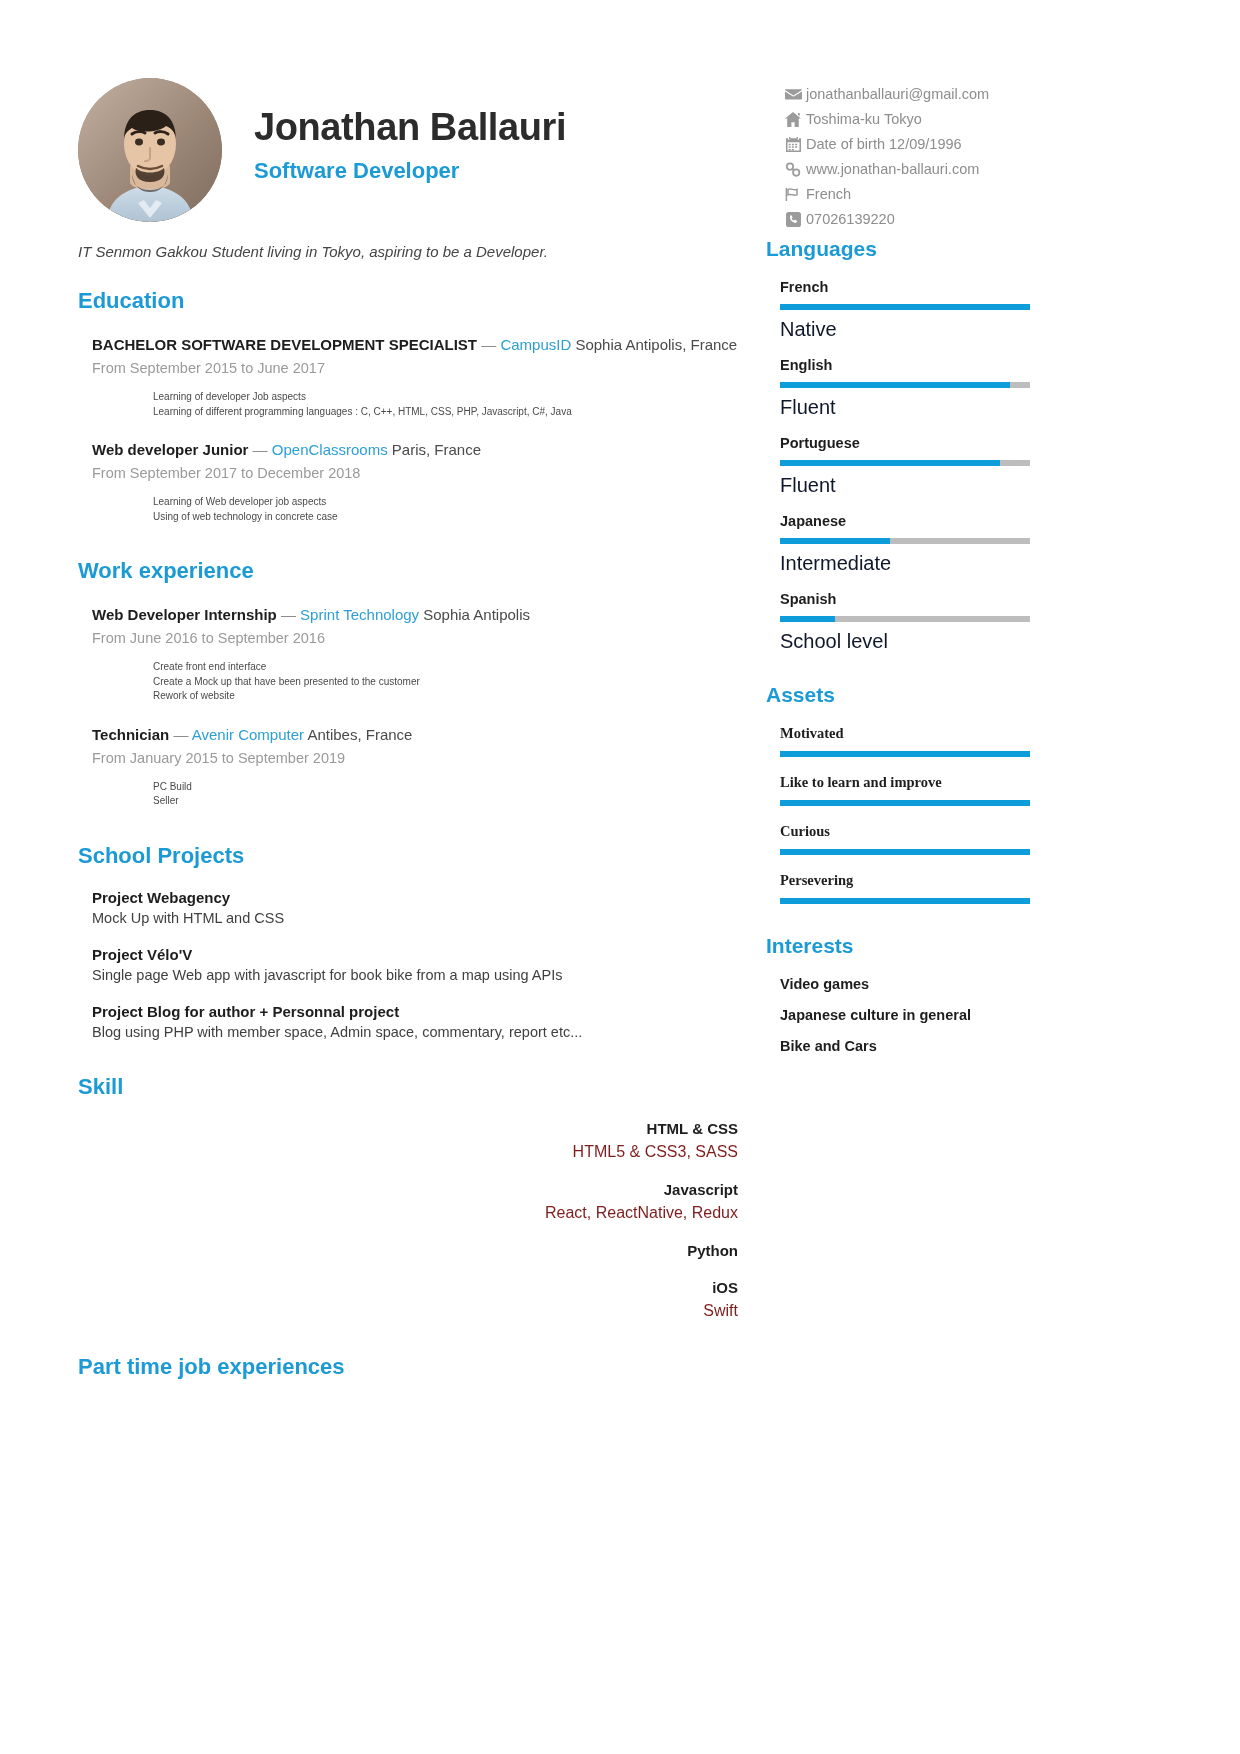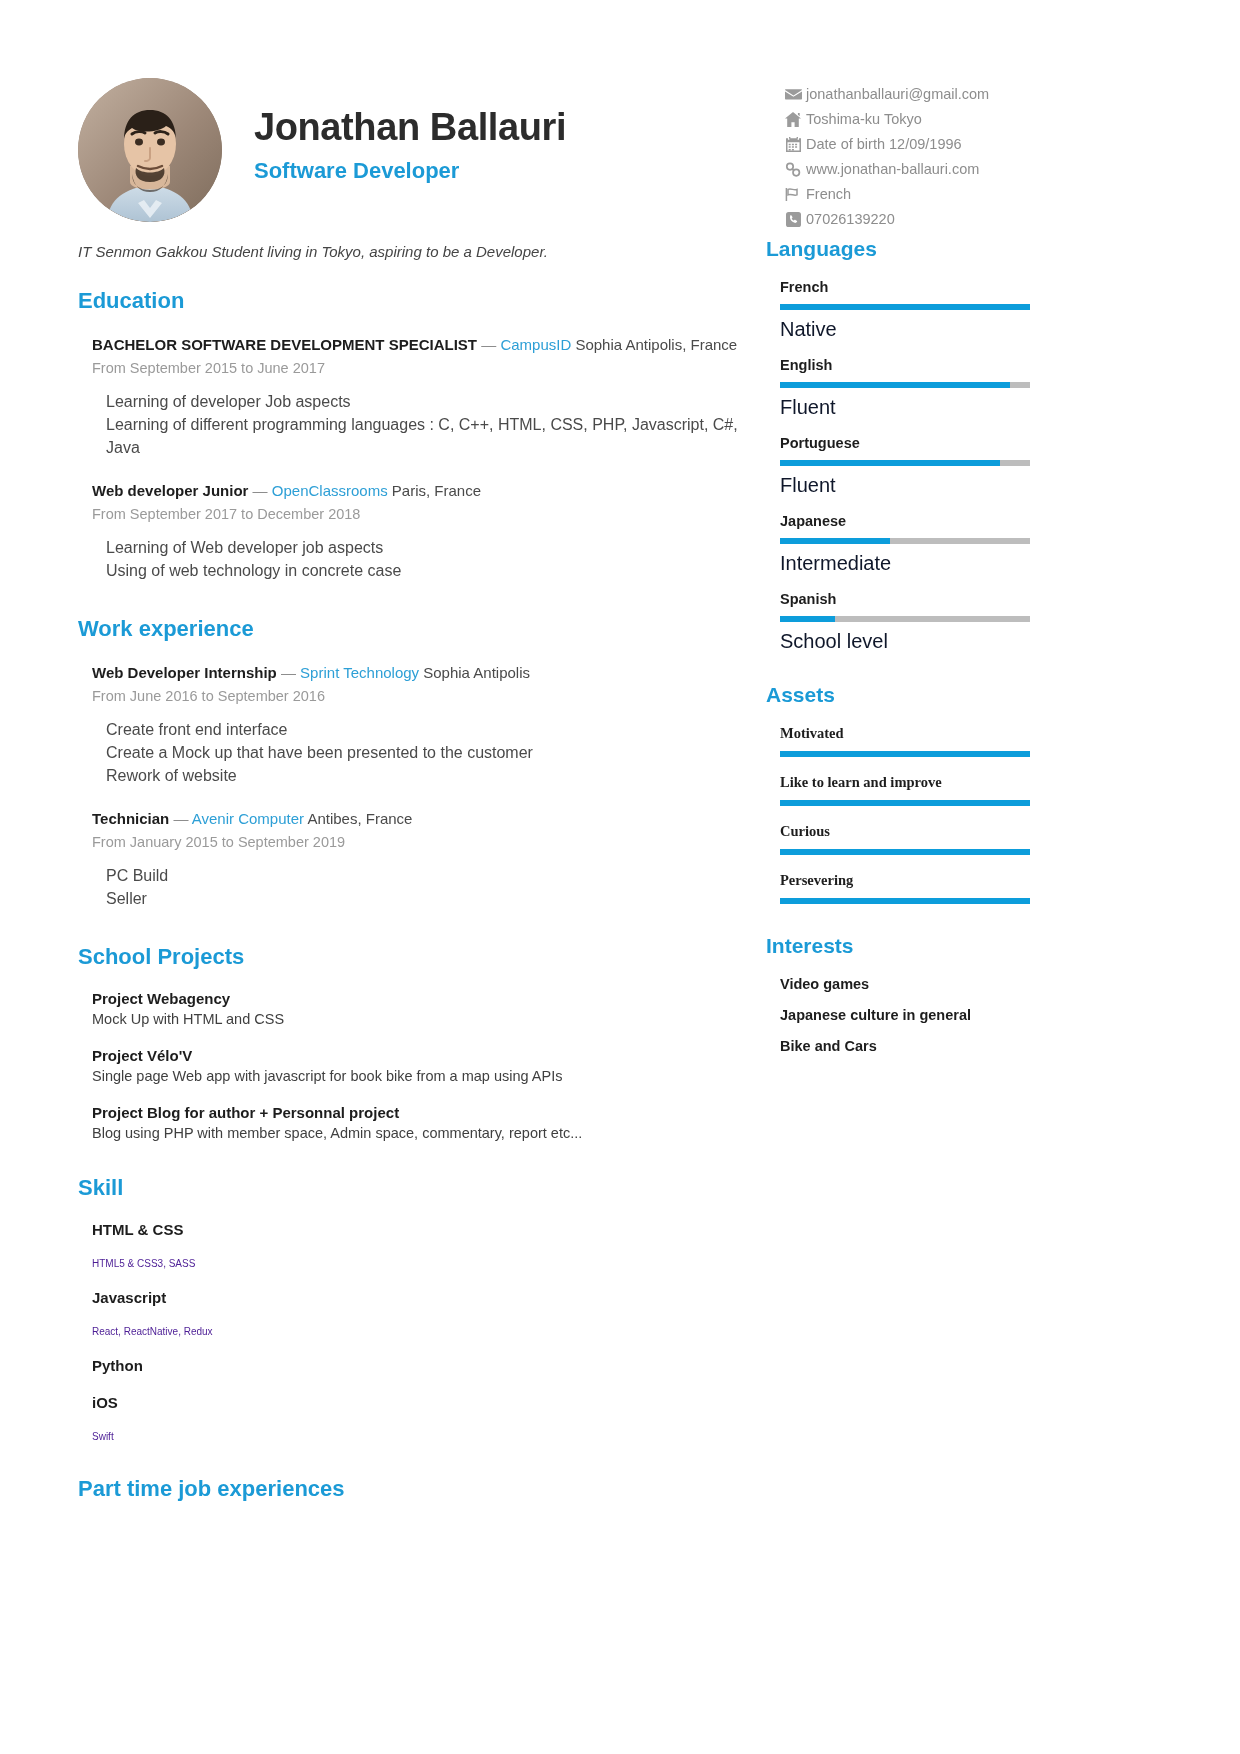--- a/index.html
+++ b/index.html
@@ -54,29 +54,29 @@
   }
   .sec { margin-bottom: 34px; }
   .entry { margin-left: 14px; margin-bottom: 20px; }
   .entry-head { font-size: 15px; color: #4a4a4a; line-height: 1.4; }
   .entry-head .role-b { font-weight: 700; color: #1d1d1d; }
   .entry-head .dash { color: #8d8d8d; }
   .entry-head .org { color: #2d9fd6; }
   .entry-head .place { color: #4a4a4a; }
   .entry-date { font-size: 14.5px; color: #9a9a9a; margin-top: 5px; }
   .bullets { margin: 14px 0 0 14px; }
-  .bullets div { font-size: 16px; color: #4a4a4a; line-height: 1.45; }
+  .bullets div { font-size: 10px; color: #4a4a4a; line-height: 1.45; margin-left: 47px; }
 
   .proj { margin-left: 14px; margin-bottom: 20px; }
   .proj-name { font-size: 15px; font-weight: 700; color: #1d1d1d; }
   .proj-desc { font-size: 14.5px; color: #3f3f3f; margin-top: 4px; }
 
-  .skill { margin-left: 14px; margin-bottom: 20px; }
+  .skill { margin-left: 14px; margin-bottom: 20px; text-align: right; }
   .skill-name { font-size: 15px; font-weight: 700; color: #1d1d1d; }
-  .skill-desc { font-size: 10px; color: #4c1d95; margin-top: 20px; }
+  .skill-desc { font-size: 16px; color: #7f1d1d; margin-top: 6px; }
 
   .parttime { margin-left: 14px; font-size: 14.5px; color: #3f3f3f; }
 
   
   .right { position: absolute; left: 766px; top: 237px; width: 274px; }
   .rsec-title {
     font-size: 21px; font-weight: 700; color: #1b9ad6; margin-bottom: 18px;
   }
   .rsec { margin-bottom: 30px; }
   .lang { margin-left: 14px; margin-bottom: 16px; }

